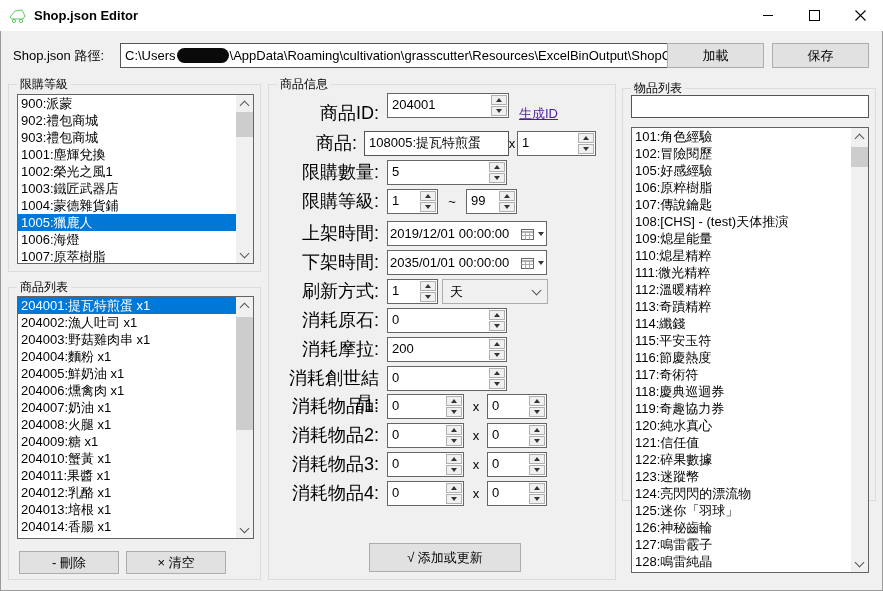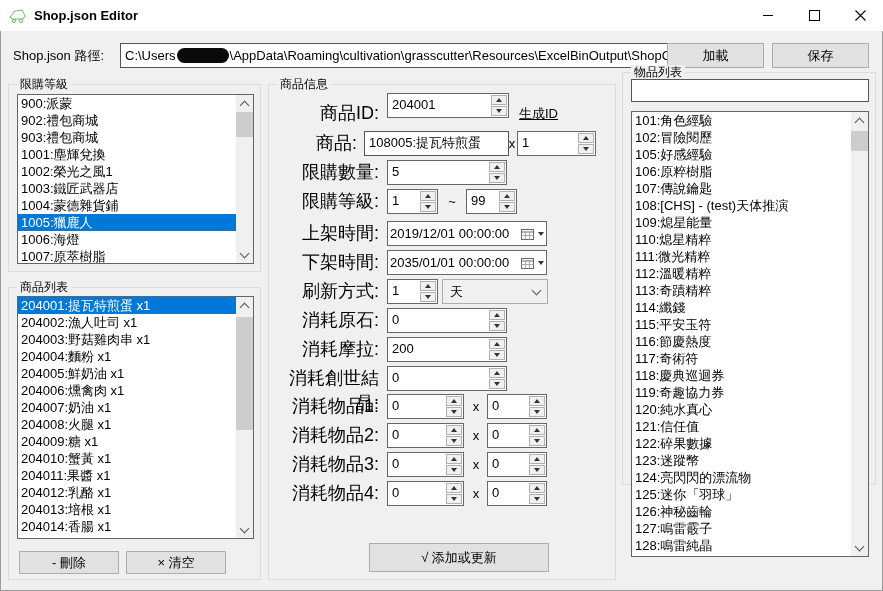--- a/index.html
+++ b/index.html
@@ -55,21 +55,21 @@
   .textbox{position:absolute;height:25px;background:#fff;border:1px solid #555;box-sizing:border-box;
     padding:0 4px;line-height:22px;overflow:hidden;white-space:nowrap;}
   .dtp{position:absolute;height:25px;background:#fff;border:1px solid #666;box-sizing:border-box;
     display:flex;align-items:center;padding:0 2px;}
   .dtp-val{flex:1;white-space:nowrap;overflow:hidden;}
   .dtp .cal{margin:0 4px 0 2px;flex:none;display:flex;}
   .combo{position:absolute;height:25px;background:#f0f0f0;border:1px solid #adadad;box-sizing:border-box;
     display:flex;align-items:center;padding:0 7px;}
   .combo-val{flex:1;}
   .sep{position:absolute;height:25px;line-height:25px;text-align:center;}
-  .link{position:absolute;color:#000000;text-decoration:underline;height:25px;line-height:25px;cursor:pointer;}
+  .link{position:absolute;color:#4c1d95;text-decoration:underline;height:25px;line-height:25px;cursor:pointer;}
   .searchbox{position:absolute;height:23px;background:#fff;border:1px solid #555;box-sizing:border-box;
     padding:0 4px;font-family:inherit;font-size:13px;outline:none;}
 </style>
 </head>
 <body>
 
 <div class="titlebar">
   <span class="app-icon">
     <svg width="18" height="16" viewBox="0 0 18 16">
       <g fill="none" stroke="#5ec75e" stroke-width="1">
@@ -415,24 +415,24 @@
     <span class="spin-btns">
         <span class="sb">
           <i class="tri-up"></i>
         </span>
         <span class="sb">
           <i class="tri-dn"></i>
         </span>
       </span>
   </div>
 
-  <div class="btn" style="left:100px;top:458px;width:180px;height:29px;position:absolute;">√ 添加或更新</div>
-</div>
-
-<div class="group" style="left:622px;top:72px;width:254px;height:413px;">
+  <div class="btn" style="left:100px;top:458px;width:152px;height:29px;position:absolute;">√ 添加或更新</div>
+</div>
+
+<div class="group" style="left:622px;top:88px;width:254px;height:413px;">
   <span class="gtitle">物品列表</span>
   <input class="searchbox" style="left: 8px; top: 6px; width: 238px;" type="text" value="">
   <div class="listbox" style="left:8px;top:38px;width:238px;height:446px;">
 
     <div class="vscroll">
       <div class="varrow">
           <i class="chev up"></i>
         </div>
       <div class="vtrack">
           <div class="vthumb" style="top:2px;height:20px;"></div>

